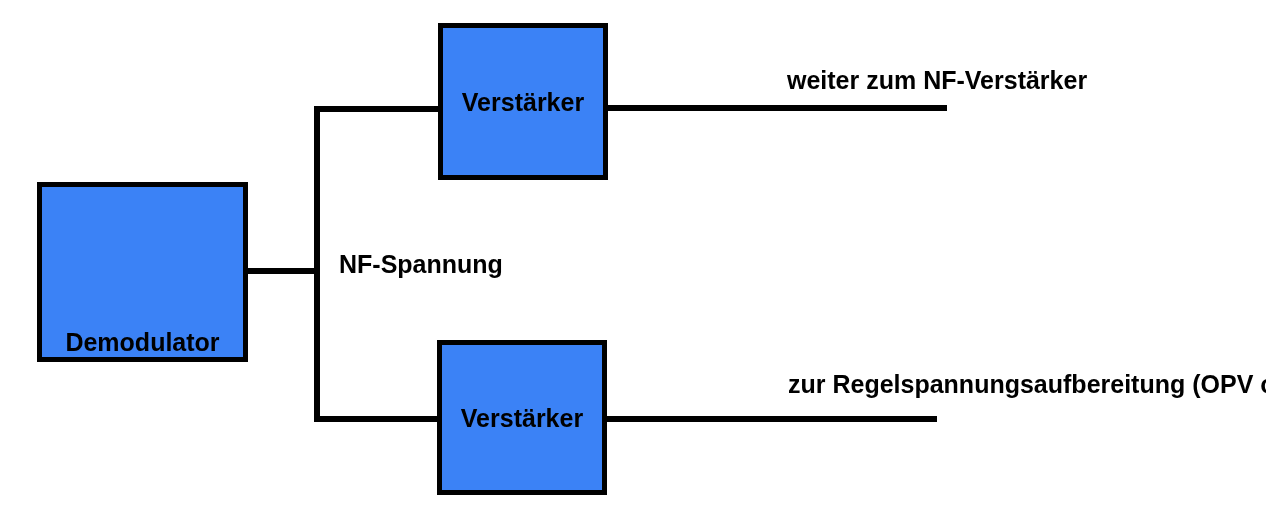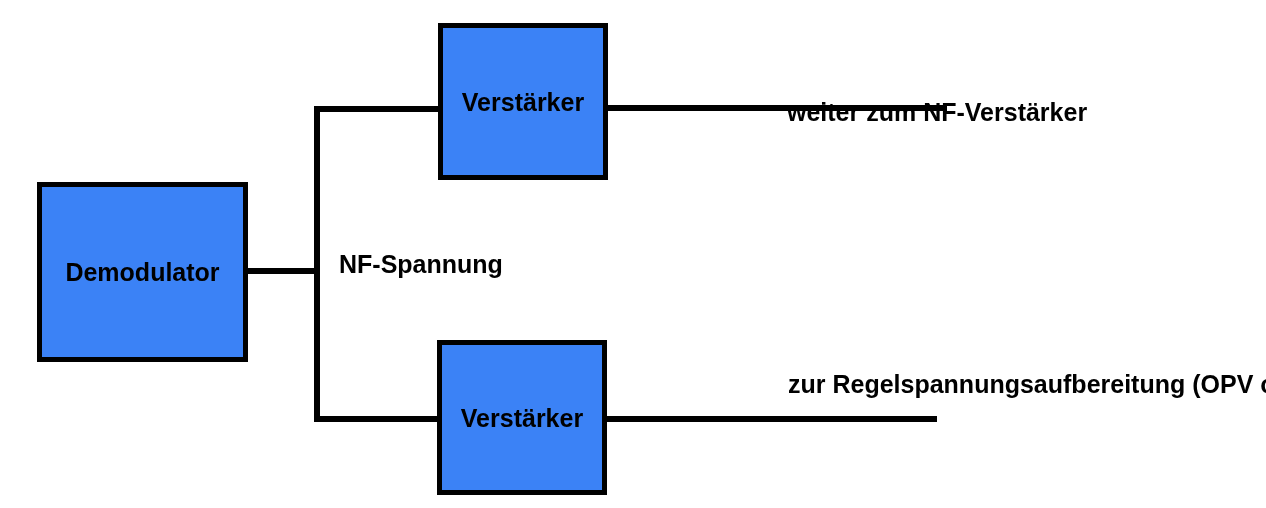--- a/index.html
+++ b/index.html
@@ -22,21 +22,21 @@
     border: 5px solid #000000;
     background: #3b82f6;
     display: flex;
     align-items: center;
     justify-content: center;
     box-sizing: border-box;
     font-size: 25px;
     line-height: 30px;
     white-space: nowrap;
   }
-  .block-demodulator  { left: 37px;  top: 182px; width: 211px; height: 180px; }
+  .block-demodulator  { left: 37px;  top: 182px; width: 211px; height: 180px; align-items: flex-end; }
   .block-amp-top      { left: 438px; top: 23px;  width: 170px; height: 157px; }
   .block-amp-bottom   { left: 437px; top: 340px; width: 170px; height: 155px; }
 
   .wire {
     position: absolute;
     background: #000000;
   }
   .wire-demod-out     { left: 248px; top: 268px; width: 70px;  height: 6px; }
   .wire-branch-vert   { left: 314px; top: 106px; width: 6px;   height: 316px; }
   .wire-branch-top    { left: 314px; top: 106px; width: 124px; height: 6px; }
@@ -44,21 +44,21 @@
   .wire-out-top       { left: 608px; top: 105px; width: 339px; height: 6px; }
   .wire-out-bottom    { left: 607px; top: 416px; width: 330px; height: 6px; }
 
   .float-label {
     position: absolute;
     font-size: 25px;
     line-height: 30px;
     white-space: nowrap;
   }
   .label-nf         { left: 339px; top: 249px; }
-  .label-out-top    { left: 787px; top: 65px; margin-top: 32px;  }
+  .label-out-top    { left: 787px; top: 65px;  }
   .label-out-bottom { left: 788px; top: 369px; }
 </style>
 </head>
 <body>
 
 <div class="diagram">
 
   <div class="block block-demodulator">
     <span>Demodulator</span>
   </div>

